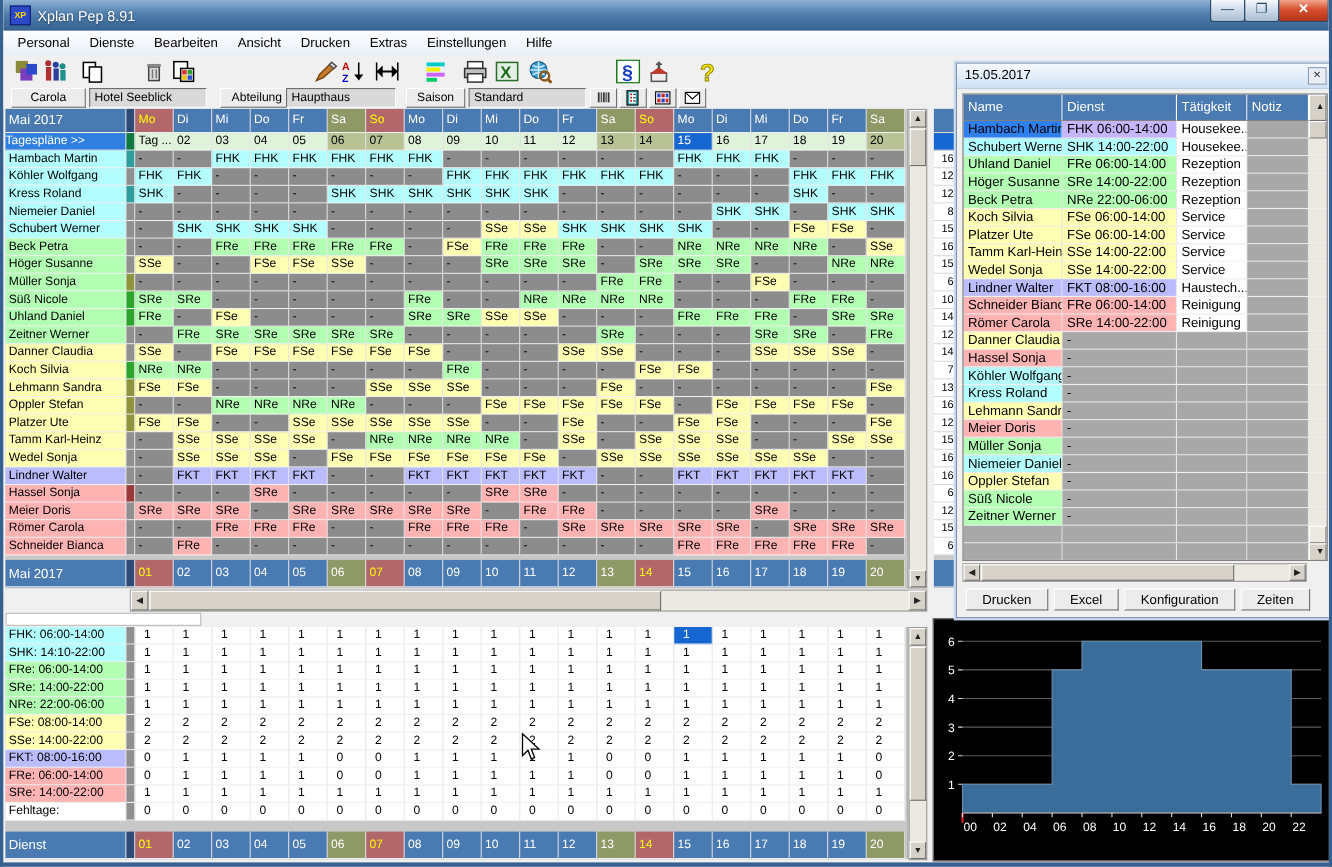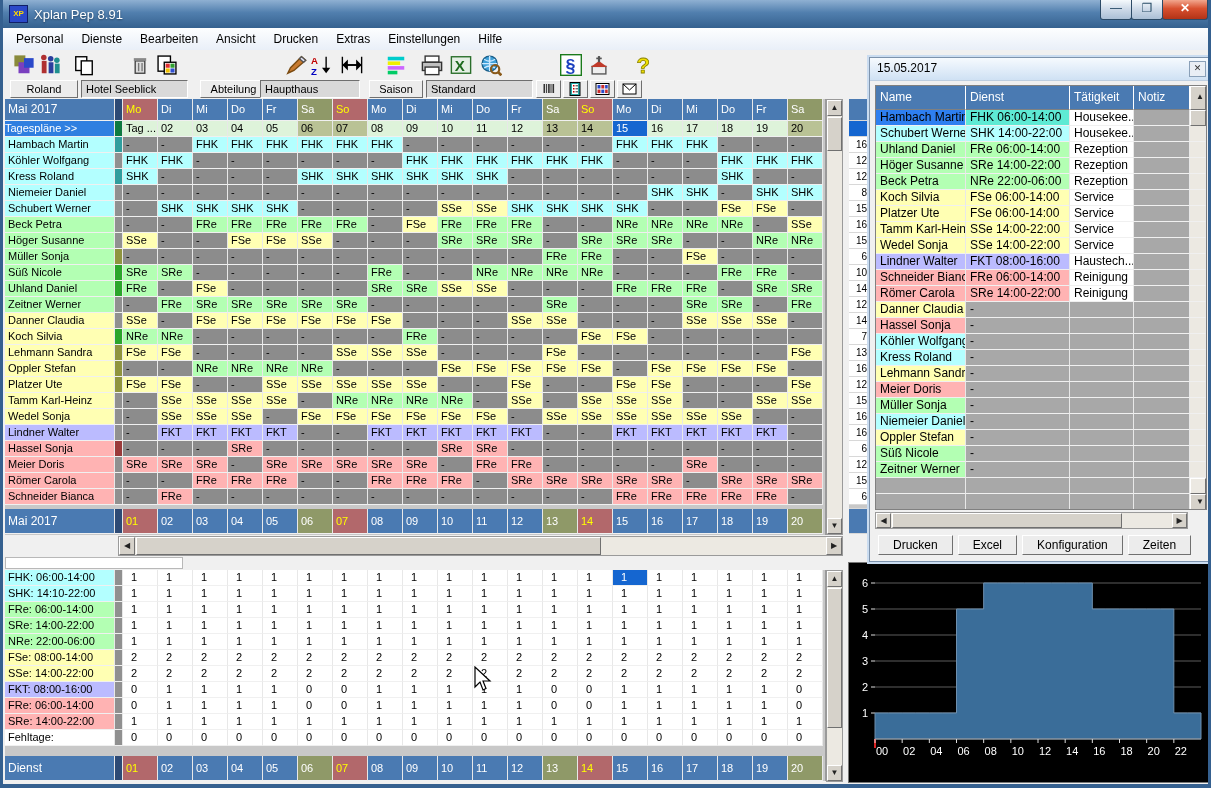--- a/index.html
+++ b/index.html
@@ -164,21 +164,21 @@
           <path d="M2 9.5 L8 5 L14 9.5 Z" fill="#c03a2a"></path>
           <rect x="7.2" y="1.5" width="1.6" height="4.5" fill="#555"></rect>
           <rect x="6" y="2.6" width="4" height="1.2" fill="#555"></rect>
         </svg></span>
       <span class="tico" style="left:630px"><svg width="22" height="22" viewBox="0 0 16 16">
           <text x="2.5" y="14" font-size="16" font-weight="bold" fill="#f0e000" stroke="#8a8200" stroke-width="0.6">?</text>
         </svg></span>
     </div>
 
   <div class="filterbar">
-    <div class="fbtn" style="left:7px;width:68px">Roland</div>
+    <div class="fbtn" style="left:7px;width:68px">Carola</div>
     <div class="ffield" style="left:78px;width:107px">Hotel Seeblick</div>
     <div class="fbtn" style="left:197px;width:67px">Abteilung</div>
     <div class="ffield" style="left:257px;width:100px">Haupthaus</div>
     <div class="fbtn" style="left:366px;width:54px">Saison</div>
     <div class="ffield" style="left:423px;width:107px">Standard</div>
     <div id="filtericons">
         <span class="fico" style="left:533px"><svg width="23" height="16" viewBox="0 0 16 16" preserveAspectRatio="xMidYMid meet">
             <g fill="#333">
               <rect x="3" y="3" width="1.6" height="9"></rect>
               <rect x="5.6" y="3" width="1" height="9"></rect>
@@ -1246,21 +1246,21 @@
     <div class="ptable" id="ptable">
         <div class="row">
           <div class="pcell phdr" style="width:90px">Name</div>
           <div class="pcell phdr" style="width:104px">Dienst</div>
           <div class="pcell phdr" style="width:64px">Tätigkeit</div>
           <div class="pcell phdr" style="width:56px">Notiz</div>
           <div class="pcell phdr" style="width:16px;background:#d6d2ca;border-color:#fff #707070 #707070 #fff;border-style:solid;border-width:1px;color:#222;font-size:8px;text-align:center;line-height:20px">▲</div>
         </div>
         <div class="row">
           <div class="pcell" style="width:90px;background:#2e7ff0">Hambach Martin</div>
-          <div class="pcell" style="width:104px;background:#5eead4">FHK 06:00-14:00</div>
+          <div class="pcell" style="width:104px;background:#c4b5fd">FHK 06:00-14:00</div>
           <div class="pcell" style="width:64px;background:#fff">Housekee...</div>
           <div class="pcell" style="width:56px;background:#a8a8a8"></div>
           <div class="pcell" style="width:16px;height:16px;background:#d6d2ca;border:1px solid;border-color:#fff #707070 #707070 #fff"></div>
         </div>
         <div class="row">
           <div class="pcell" style="width:90px;background:#b3ffff">Schubert Werner</div>
           <div class="pcell" style="width:104px;background:#b3ffff">SHK 14:00-22:00</div>
           <div class="pcell" style="width:64px;background:#fff">Housekee...</div>
           <div class="pcell" style="width:56px;background:#a8a8a8"></div>
           <div class="pcell" style="width:16px;background:#ece9e2"></div>

